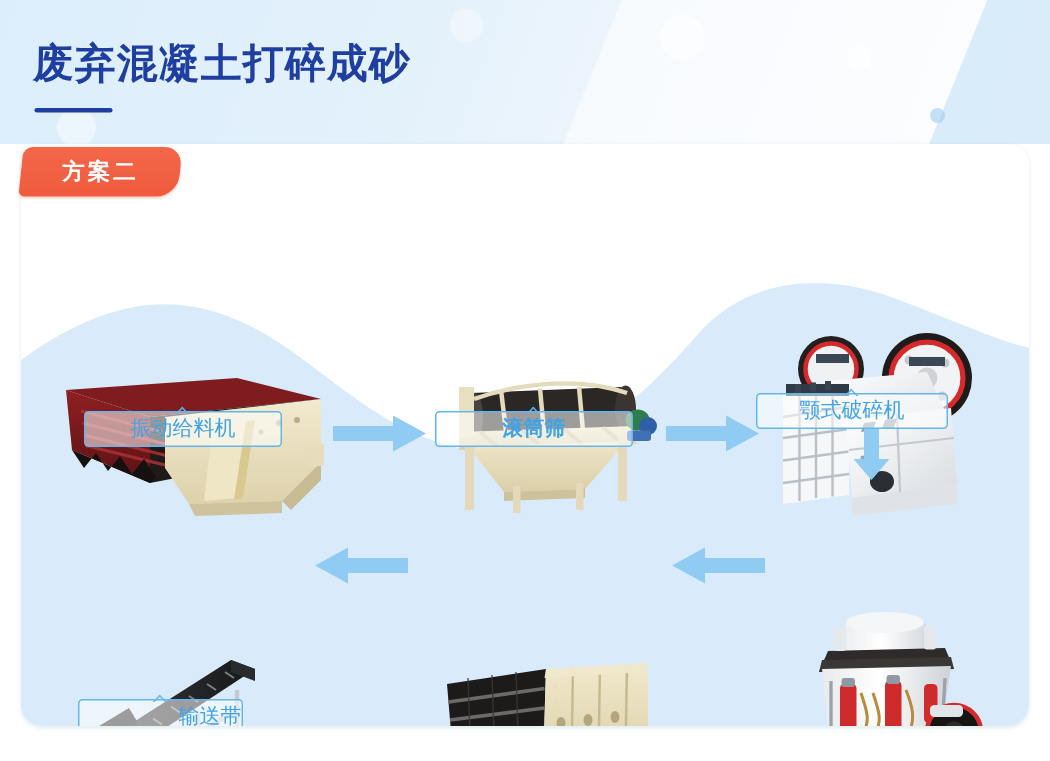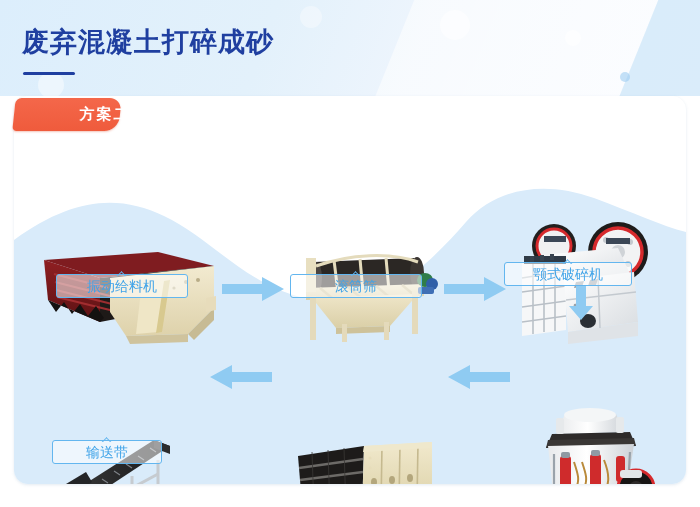--- a/index.html
+++ b/index.html
@@ -56,21 +56,20 @@
     transform:skewX(-6deg);
     box-shadow:0 1px 2px rgba(220,90,60,.35);
     z-index:5;
   }
   .badge-txt{
     position:absolute;left:14px;top:98px;height:33px;width:106px;
     display:flex;align-items:center;justify-content:center;
     color:#fff;font-size:15px;font-weight:bold;letter-spacing:2px;
     font-family:"DejaVu Sans","Liberation Sans",sans-serif;
     z-index:6;
-    margin-left:38px;
   }
 
   
   .lbl{
     position:absolute;z-index:8;
     border:1px solid #63b6ef;border-radius:3px;background:rgba(255,255,255,.55);
     color:#3fa3e8;font-size:14px;line-height:22px;height:22px;
     text-align:center;white-space:nowrap;
     font-family:"DejaVu Sans","Liberation Sans",sans-serif;
   }
@@ -405,33 +404,33 @@
 
     <svg class="arrow" style="left:194px;top:268px;" width="64" height="26" viewBox="0 0 64 26">
       <path d="M64,8 L24,8 L24,1 L2,13 L24,25 L24,18 L64,18 Z" fill="#8fcbf2"></path>
     </svg>
 
     <div class="lbl" style="left:42px;top:178px;width:130px;">
       <span class="caret"></span>
       <span>振动给料机</span>
     </div>
 
-    <div class="lbl" style="left:276px;top:178px;width:130px;">
+    <div class="lbl" style="left:276px;top:178px;width:130px;font-weight:bold;">
       <span class="caret"></span>
       <span>滚筒筛</span>
     </div>
 
     <div class="lbl" style="left:490px;top:166px;width:126px;">
       <span class="caret"></span>
       <span>颚式破碎机</span>
     </div>
 
 
 
-    <div class="lbl" style="left:38px;top:344px;width:108px;">
+    <div class="lbl" style="left:38px;top:370px;width:108px;text-align:right;">
       <span class="caret"></span>
       <span>输送带</span>
     </div>
 
   </div>
 
   <div class="badge"></div>
   <div class="badge-txt">方案二</div>
 
 </div>

